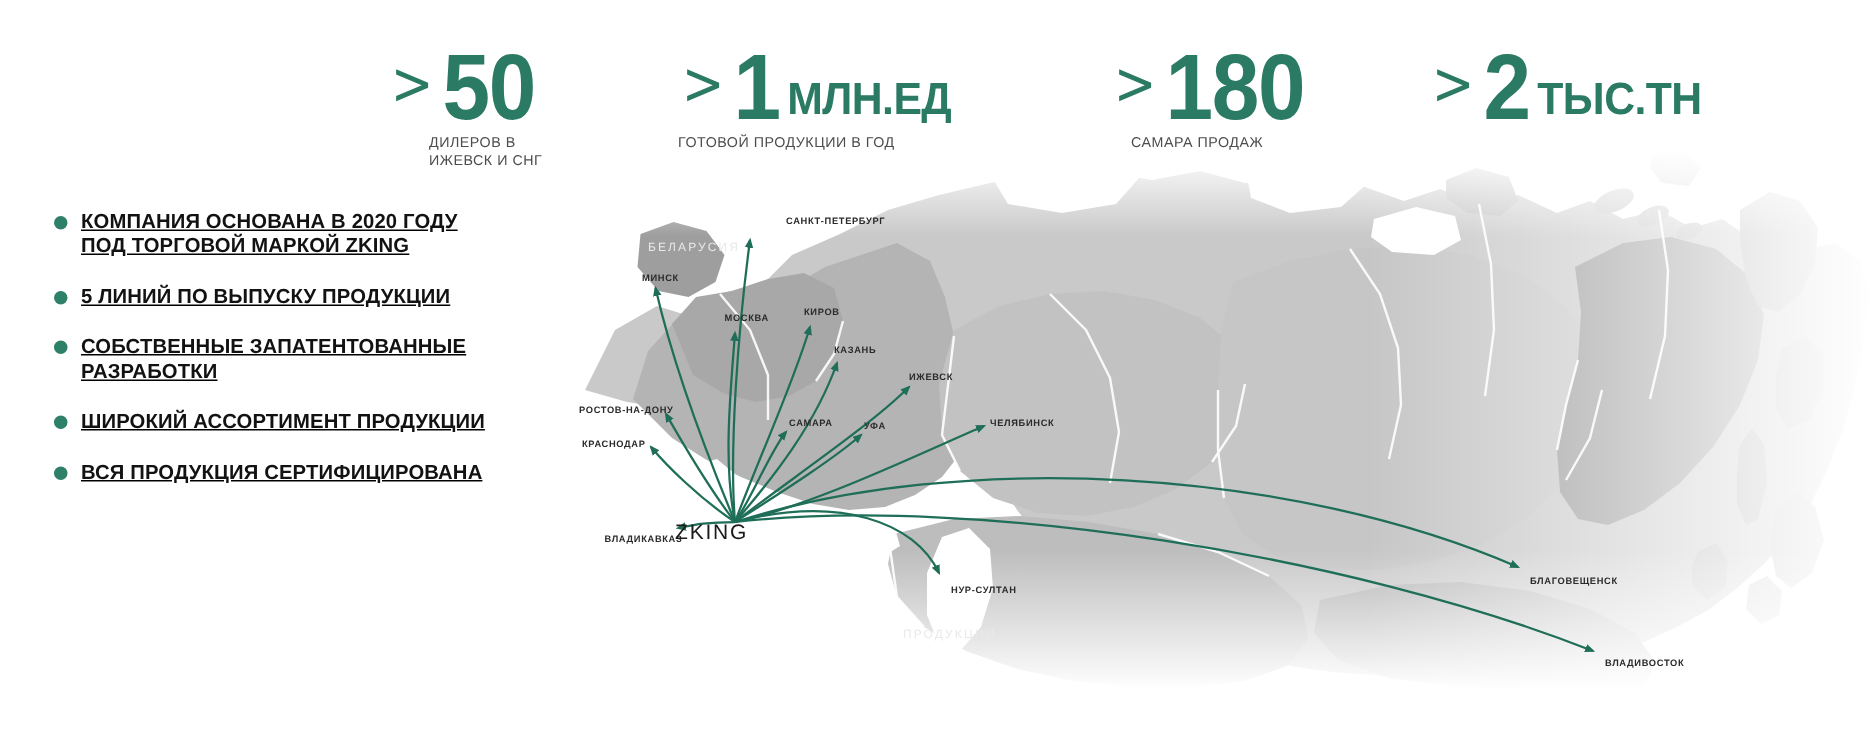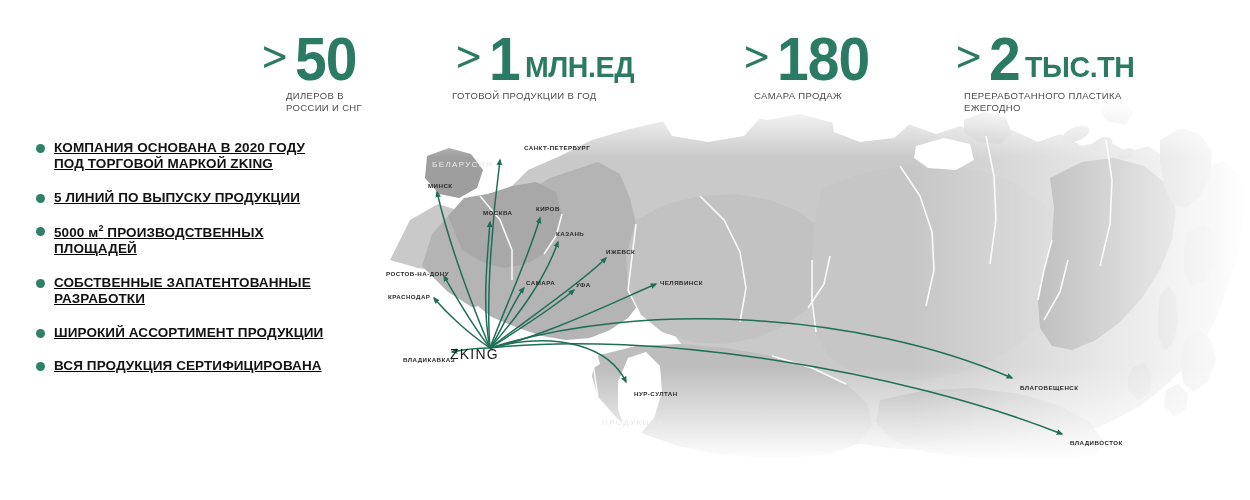--- a/index.html
+++ b/index.html
@@ -233,21 +233,21 @@
   <div id="hub-label" style="left: 450px; top: 346px;">ZKING</div>
 
   <div class="stats">
 
     <div class="stat" id="stat-dealers">
       <div class="topline">
         <span class="chev">&gt;</span>
         <span class="bignum">50</span>
       </div>
       <div class="caption">ДИЛЕРОВ В
-РОССИИ И СНГ</div>
+ИЖЕВСК И СНГ</div>
     </div>
 
     <div class="stat" id="stat-units">
       <div class="topline">
         <span class="chev">&gt;</span>
         <span class="bignum">1</span>
         <span class="unit">МЛН.ЕД</span>
       </div>
       <div class="caption">ГОТОВОЙ ПРОДУКЦИИ В ГОД</div>
     </div>
@@ -259,42 +259,35 @@
       </div>
       <div class="caption">САМАРА ПРОДАЖ</div>
     </div>
 
     <div class="stat" id="stat-plastic">
       <div class="topline">
         <span class="chev">&gt;</span>
         <span class="bignum">2</span>
         <span class="unit">ТЫС.ТН</span>
       </div>
-      <div class="caption">ПЕРЕРАБОТАННОГО ПЛАСТИКА
-ЕЖЕГОДНО</div>
     </div>
   </div>
 
   <div id="bullets">
       <div class="bullet">
         <span class="dot"></span>
         <div class="txt">КОМПАНИЯ ОСНОВАНА В 2020 ГОДУ
 ПОД ТОРГОВОЙ МАРКОЙ ZKING</div>
       </div>
       <div class="bullet">
         <span class="dot"></span>
         <div class="txt">5 ЛИНИЙ ПО ВЫПУСКУ ПРОДУКЦИИ</div>
       </div>
       <div class="bullet">
         <span class="dot"></span>
-        <div class="txt">5000 м<span class="sup">2</span> ПРОИЗВОДСТВЕННЫХ
-ПЛОЩАДЕЙ</div>
-      </div>
-      <div class="bullet">
-        <span class="dot"></span>
         <div class="txt">СОБСТВЕННЫЕ ЗАПАТЕНТОВАННЫЕ
 РАЗРАБОТКИ</div>
       </div>
       <div class="bullet">
         <span class="dot"></span>
         <div class="txt">ШИРОКИЙ АССОРТИМЕНТ ПРОДУКЦИИ</div>
       </div>
       <div class="bullet">
         <span class="dot"></span>
         <div class="txt">ВСЯ ПРОДУКЦИЯ СЕРТИФИЦИРОВАНА</div>

